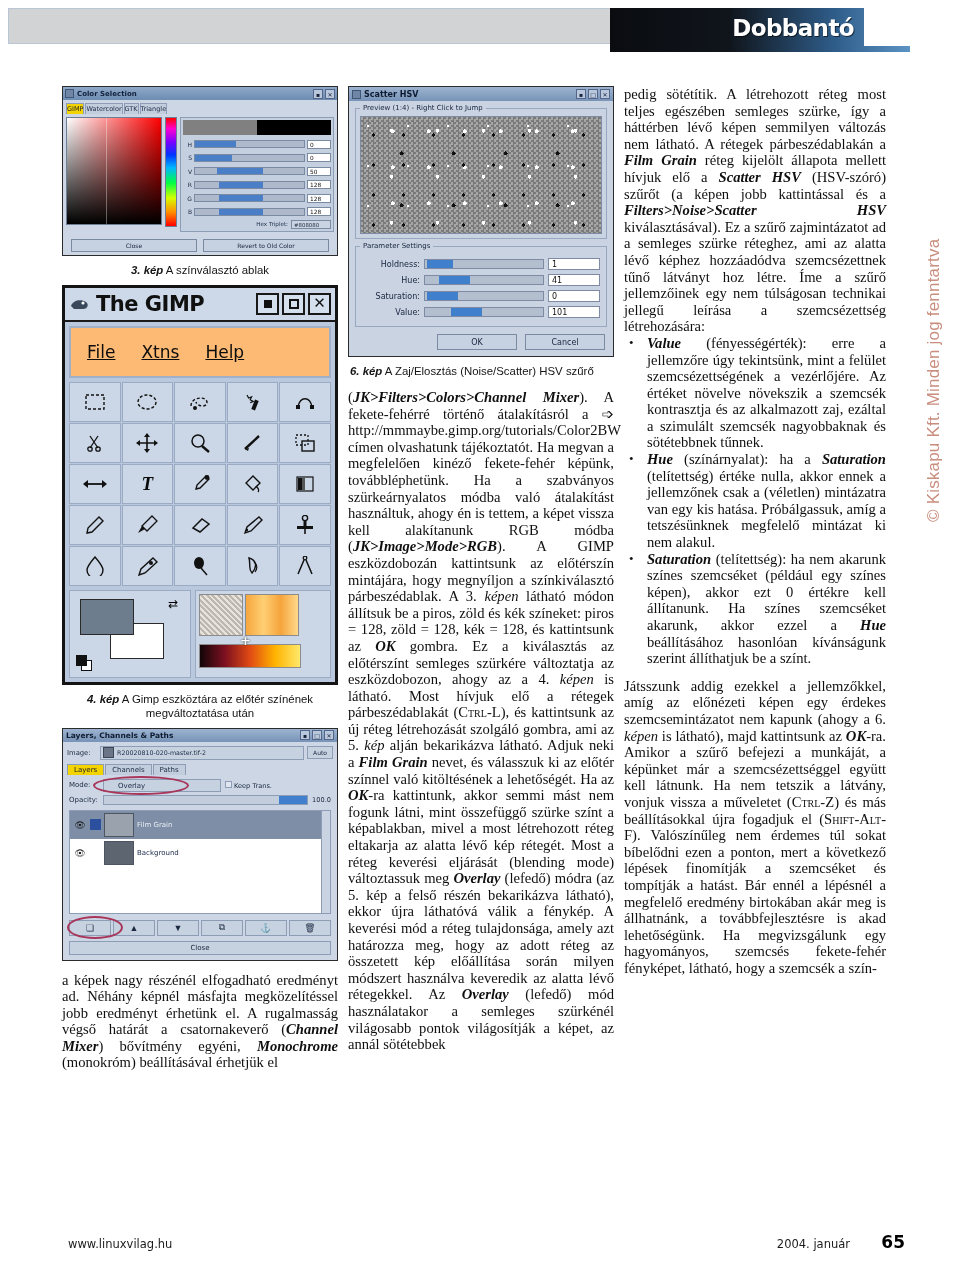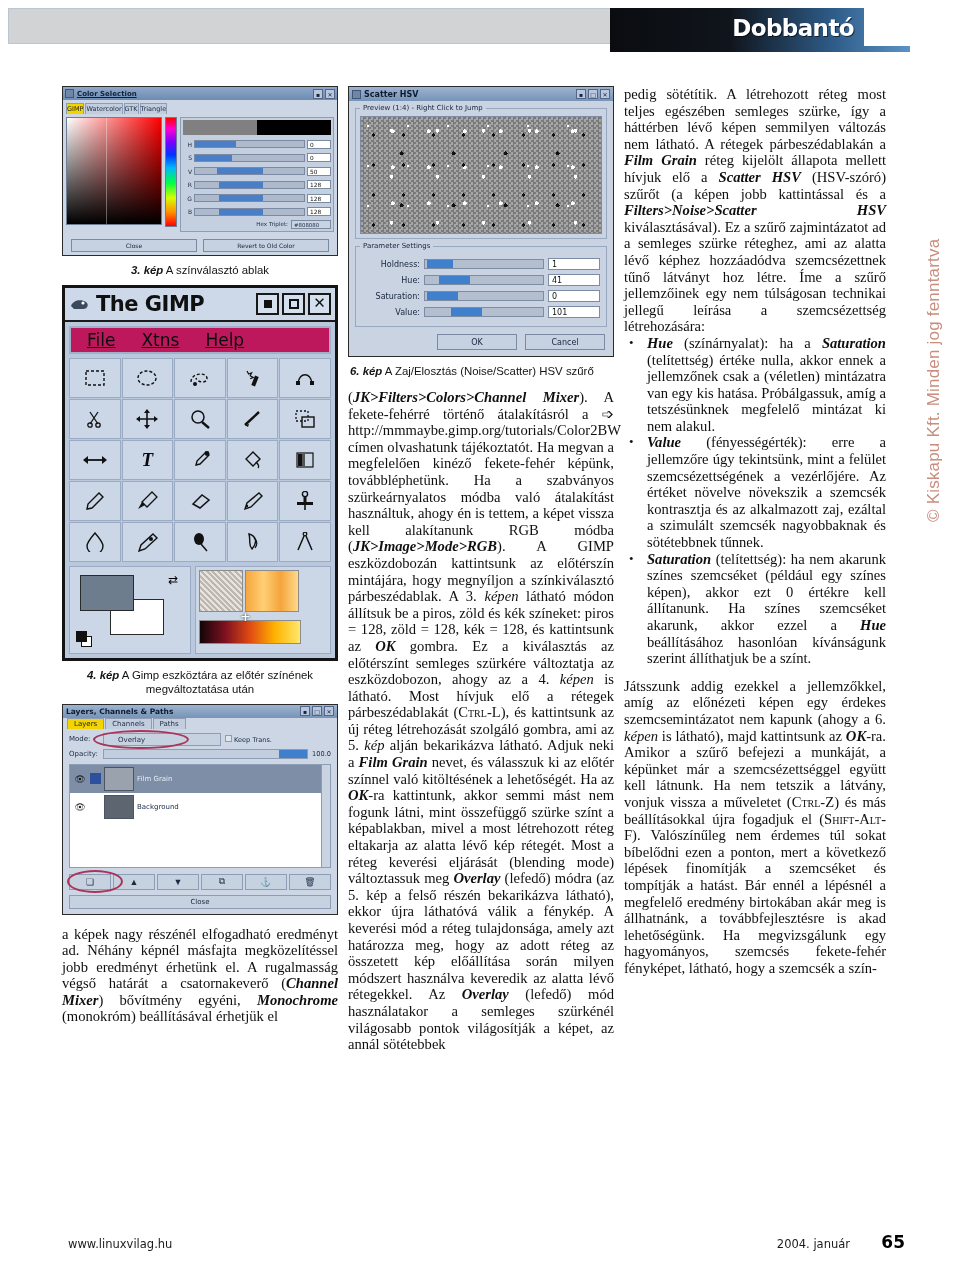--- a/index.html
+++ b/index.html
@@ -102,21 +102,21 @@
 
   
   .shot { position:relative; border:1px solid #2b2b2b; background:#c9d3e2; }
 
   .win-title {
     height:13px; background:linear-gradient(to bottom,#8ea8c8,#6d8cb2);
     display:flex; align-items:center; padding:0 2px;
     font-family:"DejaVu Sans", sans-serif; font-size:7px; color:#11203a; font-weight:bold;
   }
   .win-title .t-ico { width:9px; height:9px; background:#6f86a6; border:1px solid #3f5675; margin-right:3px; }
-  .win-title .t-text { flex:1; white-space:nowrap; overflow:hidden;text-decoration:underline; }
+  .win-title .t-text { flex:1; white-space:nowrap; overflow:hidden; }
   .win-btns { display:flex; gap:2px; }
   .win-btns i {
     width:10px; height:10px; background:#b9c7dc; border:1px solid #54658a;
     display:inline-block; font-style:normal; font-size:6px; line-height:9px; text-align:center; color:#16233c;
   }
 
   .cs-body { background:#ccd6e4; padding:3px; }
   .cs-tabs { display:flex; gap:1px; margin-bottom:3px; }
   .cs-tab {
     font-family:"DejaVu Sans", sans-serif; font-size:6.5px;
@@ -168,21 +168,21 @@
     flex:1; font-family:"DejaVu Sans", sans-serif; font-weight:bold; font-size:21px;
     color:#101010; letter-spacing:-0.5px;
   }
   .gimp-wbtn { width:23px; height:22px; border:2px solid #181818; background:#d5e0ee;
     display:flex; align-items:center; justify-content:center; margin-left:3px; }
   .gimp-wbtn s { display:block; width:8px; height:8px; background:#111; text-decoration:none; }
   .gimp-wbtn o { display:block; width:10px; height:10px; border:2px solid #111; }
   .gimp-wbtn x { font-family:"DejaVu Sans",sans-serif; font-weight:bold; font-size:15px; color:#111; line-height:1; }
 
   .gimp-menu {
-    display:flex; gap:26px; padding:2px 16px; background:#be185d;
+    display:flex; gap:26px; padding:14px 16px; background:#fdba74;
     border:2px solid #9fb0c8; margin:4px;
   }
   .gimp-menu span { font-family:"DejaVu Sans", sans-serif; font-size:17px; color:#0d0d0d; }
   .gimp-menu span u { text-decoration:underline; }
 
   .tools { display:grid; grid-template-columns:repeat(5,1fr); gap:1px; padding:0 4px; }
   .tool {
     height:40px; background:#cbd7e7; border:1px solid #9aabc3;
     display:flex; align-items:center; justify-content:center;
     font-family:"DejaVu Sans", sans-serif; font-size:19px; color:#0a0a0a;
@@ -583,20 +583,28 @@
   <div style="height:8px"></div>
   <div class="lay">
     <div class="lay-title">
       <div class="t-text">Layers, Channels &amp; Paths</div>
       <div class="win-btns">
         <i>▪</i>
         <i>□</i>
         <i>✕</i>
       </div>
     </div>
+    <div class="lay-imgrow">
+      <div class="k">Image:</div>
+      <div class="sel">
+        <div class="thumb"></div>
+        <span>R20020810-020-master.tif-2</span>
+      </div>
+      <div class="auto">Auto</div>
+    </div>
     <div class="lay-tabs">
       <div class="lay-tab active">Layers</div>
       <div class="lay-tab">Channels</div>
       <div class="lay-tab">Paths</div>
     </div>
     <div class="lay-mode">
       <div class="k">Mode:</div>
       <div class="dd">Overlay</div>
       <div class="kt"><span class="cbx"></span><span>Keep Trans.</span></div>
       <div class="ellipse-hl" style="left:30px;top:1px;width:96px;height:19px;"></div>
@@ -703,22 +711,22 @@
   <div class="gap"></div>
   <div class="body-text">
     <p class="para">(<i>JK&gt;Filters&gt;Colors&gt;Channel Mixer</i>). A fekete-fehérré történő átalakításról a <span>➩</span> http://mmmaybe.gimp.org/tutorials/Color2BW címen olvashatunk tájékoztatót. Ha megvan a megfelelően kinéző fekete-fehér képünk, továbbléphetünk. Ha a szabványos szürkeárnyalatos módba való átalakítást használtuk, ahogy én is tettem, a képet vissza kell alakítanunk RGB módba (<i>JK&gt;Image&gt;Mode&gt;RGB</i>). A GIMP eszközdobozán kattintsunk az előtérszín mintájára, hogy megnyíljon a színkiválasztó párbeszédablak. A 3. <i style="font-weight:normal">képen</i> látható módon állítsuk be a piros, zöld és kék színeket: piros = 128, zöld = 128, kék = 128, és kattintsunk az <i>OK</i> gombra. Ez a kiválasztás az előtérszínt semleges szürkére változtatja az eszközdobozon, ahogy az a 4. <i style="font-weight:normal">képen</i> is látható. Most hívjuk elő a rétegek párbeszédablakát (<span class="sc">Ctrl</span>-L), és kattintsunk az új réteg létrehozását szolgáló gombra, ami az 5. <i style="font-weight:normal">kép</i> alján bekarikázva látható. Adjuk neki a <i>Film Grain</i> nevet, és válasszuk ki az előtér színnel való kitöltésének a lehetőségét. Ha az <i>OK</i>-ra kattintunk, akkor semmi mást nem fogunk látni, mint összefüggő szürke színt a képablakban, mivel a most létrehozott réteg eltakarja az alatta lévő kép rétegét. Most a réteg keverési eljárását (blending mode) változtassuk meg <i>Overlay</i> (lefedő) módra (az 5. kép a felső részén bekarikázva látható), ekkor újra láthatóvá válik a fénykép. A keverési mód a réteg tulajdonsága, amely azt határozza meg, hogy az adott réteg az összetett kép előállítása során milyen módszert használva keveredik az alatta lévő rétegekkel. Az <i>Overlay</i> (lefedő) mód használatakor a semleges szürkénél világosabb pontok világosítják a képet, az annál sötétebbek</p>
   </div>
 </div>
 
 <div class="col col-right">
   <div class="body-text">
     <p class="para">pedig sötétítik. A létrehozott réteg most teljes egészében semleges szürke, így a háttérben lévő képen semmilyen változás nem látható. A rétegek párbeszédablakán a <i>Film Grain</i> réteg kijelölt állapota mellett hívjuk elő a <i>Scatter HSV</i> (HSV-szóró) szűrőt (a képen jobb kattintással és a <i>Filters&gt;Noise&gt;Scatter HSV</i> kiválasztásával). Ez a szűrő zajmintázatot ad a semleges szürke réteghez, ami az alatta lévő képhez hozzáadódva szemcsézettnek tűnő látványt hoz létre. Íme a szűrő jellemzőinek egy nem túlságosan technikai jellegű leírása a szemcsézettség létrehozására:</p>
     <ul class="feat">
+      <li><i>Value</i> (fényességérték): erre a jellemzőre úgy tekintsünk, mint a felület szemcsézettségének a vezérlőjére. Az  értéket növelve növekszik a szemcsék kontrasztja és az alkalmazott zaj, ezáltal a szimulált szemcsék nagyobbaknak és sötétebbnek tűnnek.</li>
       <li><i>Hue</i> (színárnyalat): ha a <i>Saturation</i> (telítettség) értéke nulla, akkor ennek a jellemzőnek csak a (véletlen) mintázatra van egy kis hatása. Próbálgassuk, amíg a tetszésünknek megfelelő mintázat ki nem alakul.</li>
-      <li><i>Value</i> (fényességérték): erre a jellemzőre úgy tekintsünk, mint a felület szemcsézettségének a vezérlőjére. Az  értéket növelve növekszik a szemcsék kontrasztja és az alkalmazott zaj, ezáltal a szimulált szemcsék nagyobbaknak és sötétebbnek tűnnek.</li>
       <li><i>Saturation</i> (telítettség): ha nem akarunk színes szemcséket (például egy színes képen), akkor ezt 0 értékre kell állítanunk. Ha színes szemcséket akarunk, akkor ezzel a <i>Hue</i> beállításához hasonlóan kívánságunk szerint állíthatjuk be a színt.</li>
     </ul>
     <div class="gap"></div>
     <p class="para">Játsszunk addig ezekkel a jellemzőkkel, amíg az előnézeti képen egy érdekes szemcsemintázatot nem kapunk (ahogy a  6. <i style="font-weight:normal">képen</i> is látható), majd kattintsunk az <i>OK</i>-ra. Amikor a szűrő befejezi a munkáját, a képünket már a szemcsézettséggel együtt kell látnunk. Ha nem tetszik a látvány, vonjuk vissza a műveletet (<span class="sc">Ctrl</span>-Z) és más beállításokkal újra fogadjuk el (<span class="sc">Shift-Alt</span>-F). Valószínűleg nem érdemes túl sokat bíbelődni ezen a ponton, mert a következő lépések finomítják a szemcséket és tompítják a hatást. Bár ennél a lépésnél a megfelelő eredmény birtokában akár meg is állhatnánk, a továbbfejlesztésre is akad lehetőségünk. Ha megvizsgálunk egy hagyományos, szemcsés fekete-fehér fényképet, látható, hogy a szemcsék a szín-</p>
   </div>
 </div>
 
 <div class="vcopy">
   <span>© Kiskapu Kft. Minden jog fenntartva</span>
 </div>

